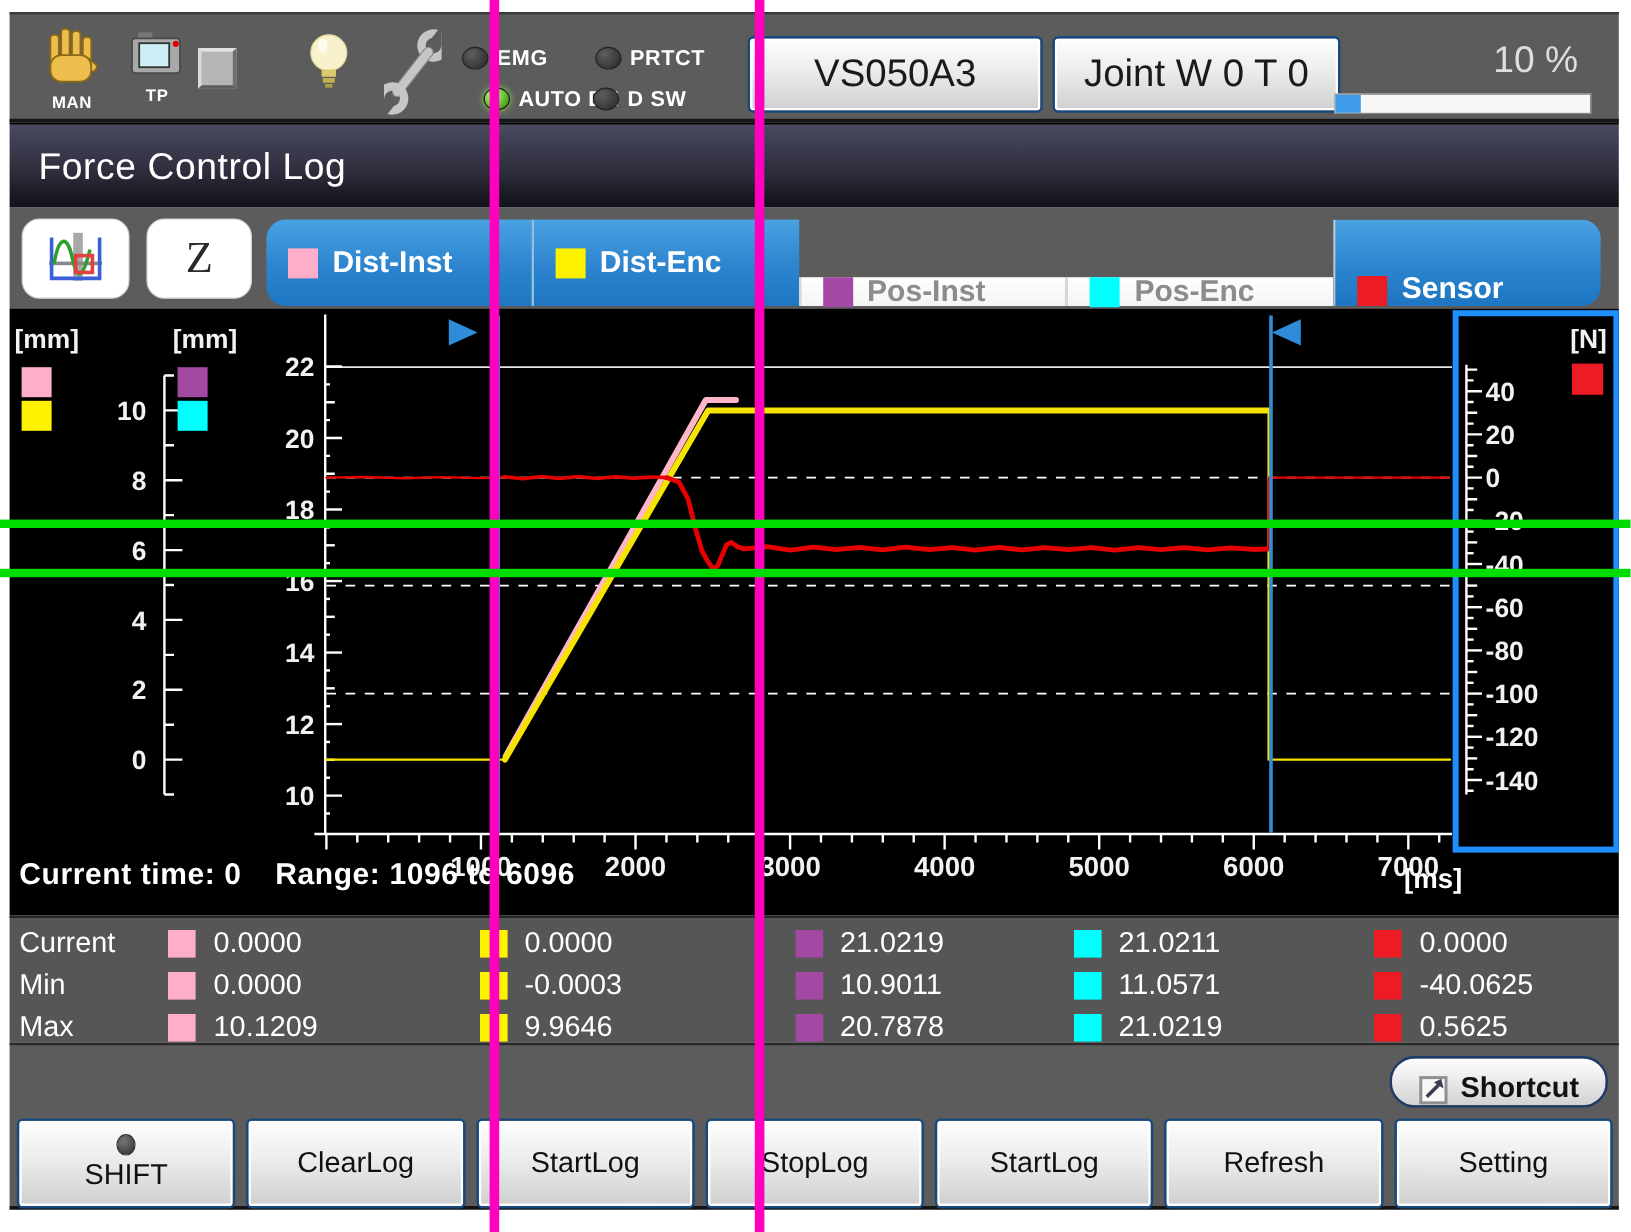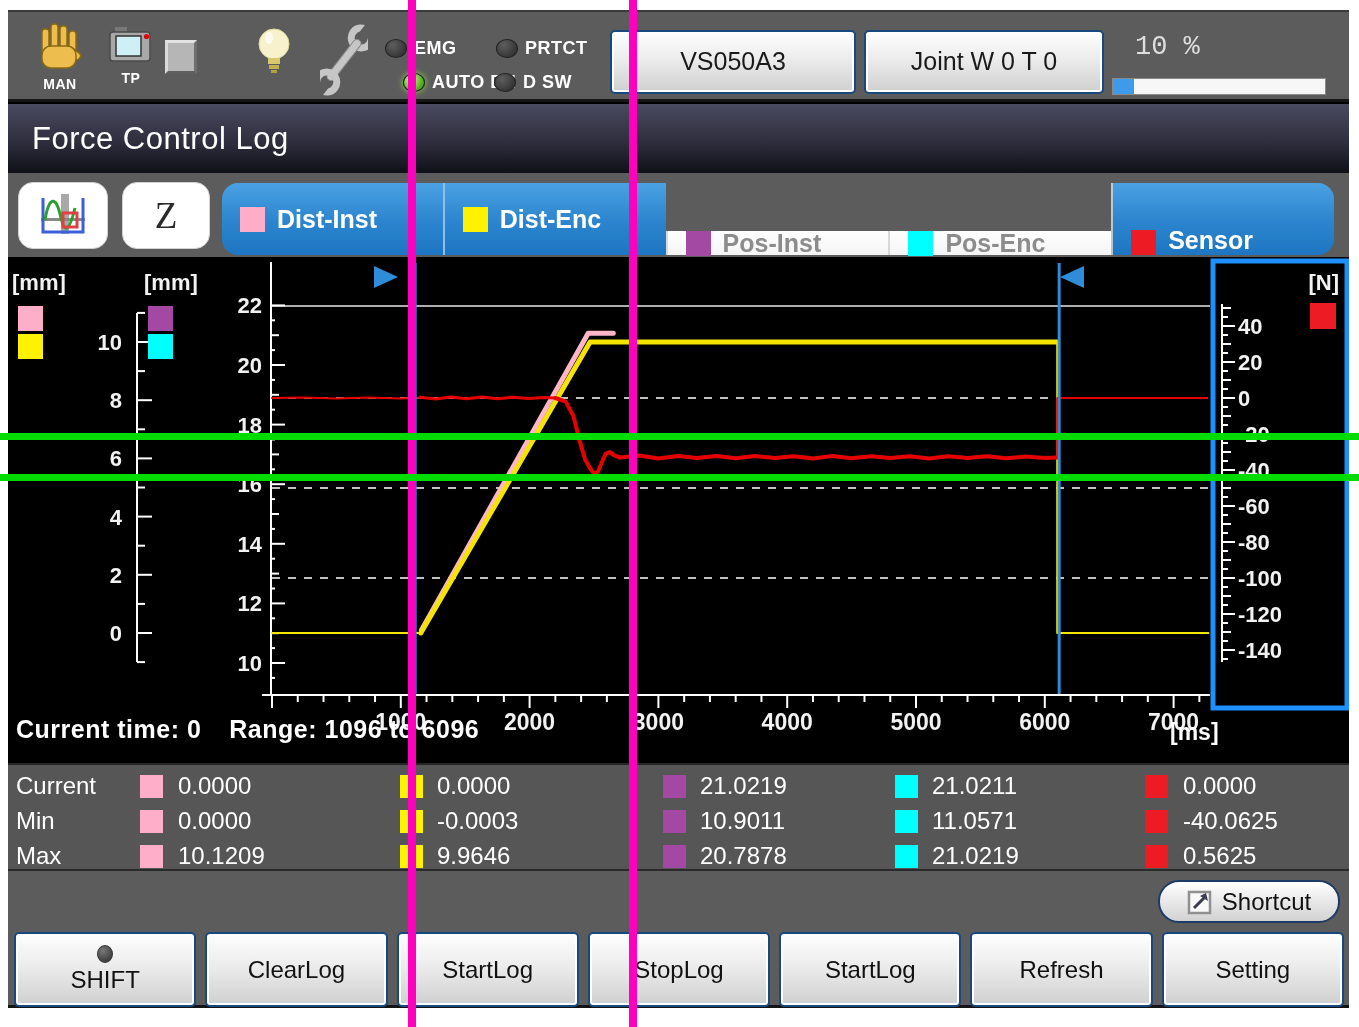--- a/index.html
+++ b/index.html
@@ -15,22 +15,22 @@
   .tool-icon .cap { display:block; color:#fff; font-weight:bold; font-size:14px; margin-top:-2px; letter-spacing:.5px; }
   #stop-square { position:absolute; left:157px; top:28px; width:32px; height:34px; background:#b6b6b6;
     border-top:3px solid #e2e2e2; border-left:3px solid #dadada; border-right:3px solid #6f6f6f; border-bottom:3px solid #5f5f5f; }
   .led-item { position:absolute; display:flex; align-items:center; gap:7px; }
   .led { width:22px; height:19px; border-radius:50%; border:1px solid #222; }
   .led.off { background:radial-gradient(circle at 35% 30%, #5e5e5e, #3a3a3a 65%, #262626); }
   .led.on  { background:radial-gradient(circle at 35% 30%, #d2f59a, #5cb828 60%, #2e7a12); box-shadow:0 0 6px #8edd4a; }
   .led-item span { color:#fff; font-weight:bold; font-size:18px; letter-spacing:.5px; }
   .tb-button { position:absolute; height:64px; top:18px; background:linear-gradient(#fefefe, #ececec 45%, #cfcfcf);
     border:2px solid #17497f; border-radius:5px; box-shadow:inset 0 0 0 2px #fff; color:#1a1a1a;
-    font-family:"Liberation Sans",sans-serif; font-size:25px; text-align:center; line-height:58px; }
-  #speed-text { position:absolute; left:1127px; top:20px; width:180px; text-align:left; color:#dedede; font-size:27px;font-family:Liberation Mono, monospace; }
+    font-family:"Liberation Sans",sans-serif; font-size:32px; text-align:center; line-height:58px;margin-left:13px; }
+  #speed-text { position:absolute; left:1127px; top:20px; width:180px; text-align:right; color:#dedede; font-size:31px; }
   #progress-track { position:absolute; left:1104px; top:66px; width:214px; height:17px; background:#f7f7f7; border:1px solid #8a8a8a; }
   #progress-fill { height:100%; background:#3d9be9; }
 
   
   #titlebar { top:102px; height:71px; background:linear-gradient(#4a4a60, #2e2e3e 55%, #101018); border-top:2px solid #000;
     color:#fff; font-size:31px; line-height:69px; padding-left:24px; letter-spacing:.5px; }
 
   
   #legendband { top:173px; height:84px; background:#5c5c5c; }
   .sq-btn { position:absolute; top:9px; height:67px; background:#fff; border:1px solid #d2d2d2; border-radius:15px;
@@ -60,22 +60,22 @@
   
   #tableband { top:763px; height:106px; background:#565656; border-top:2px solid #262626; }
   .vrow { position:absolute; left:0; width:100%; height:30px; }
   .vrow .rlabel { position:absolute; left:8px; top:1px; color:#fff; font-size:24px; }
   .vrow .vsq { position:absolute; top:4px; width:23px; height:23px; }
   .vrow .vval { position:absolute; top:1px; color:#fff; font-size:24px; }
 
   
   #bottomband { top:869px; height:139px; background:#5c5c5c; border-top:2px solid #2a2a2a; border-bottom:3px solid #141414; }
   #shortcut-btn { position:absolute; left:1150px; top:9px; width:182px; height:43px; border:2px solid #1c3b66; border-radius:21px;
-    background:linear-gradient(#ffffff, #e6e6e6 55%, #d2d2d2); display:flex; align-items:center; justify-content:center; gap:9px;
-    font-size:24px; font-weight:normal; color:#111; }
+    background:linear-gradient(#ffffff, #e6e6e6 55%, #d2d2d2); display:flex; align-items:flex-end; justify-content:center; gap:9px;
+    font-size:24px; font-weight:bold; color:#111; }
   #fn-buttons { position:absolute; left:6px; top:61px; width:1330px; height:75px; display:flex; gap:9px; }
   .fn-btn { flex:1; background:linear-gradient(#fefefe, #ececec 45%, #cfcfcf); border:2px solid #17497f; border-radius:5px;
     box-shadow:inset 0 0 0 2px #fff; color:#111; font-size:24px; display:flex; flex-direction:column; align-items:center; justify-content:center; gap:3px;
     font-family:"Liberation Sans",sans-serif; }
   .shift-led { width:16px; height:18px; border-radius:50%; background:radial-gradient(circle at 35% 30%, #777, #4a4a4a 60%, #2e2e2e); border:1px solid #333; }
 
   
   .vline { position:absolute; top:0; height:1027px; width:8px; z-index:40; }
   .hline { position:absolute; left:0; width:1359px; height:7px; z-index:41; }
 </style>

